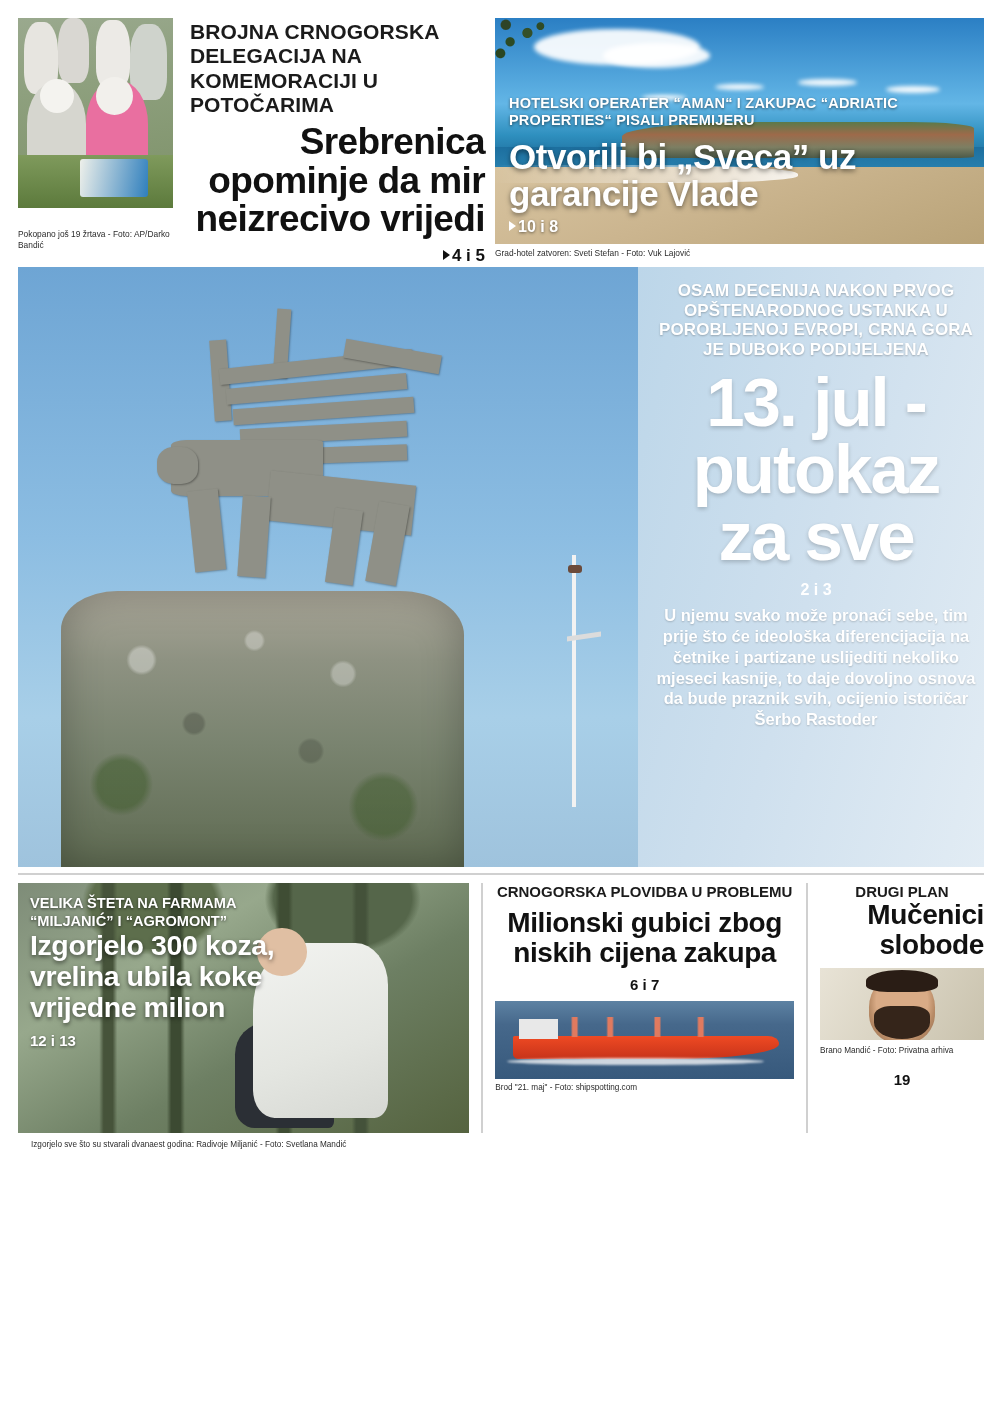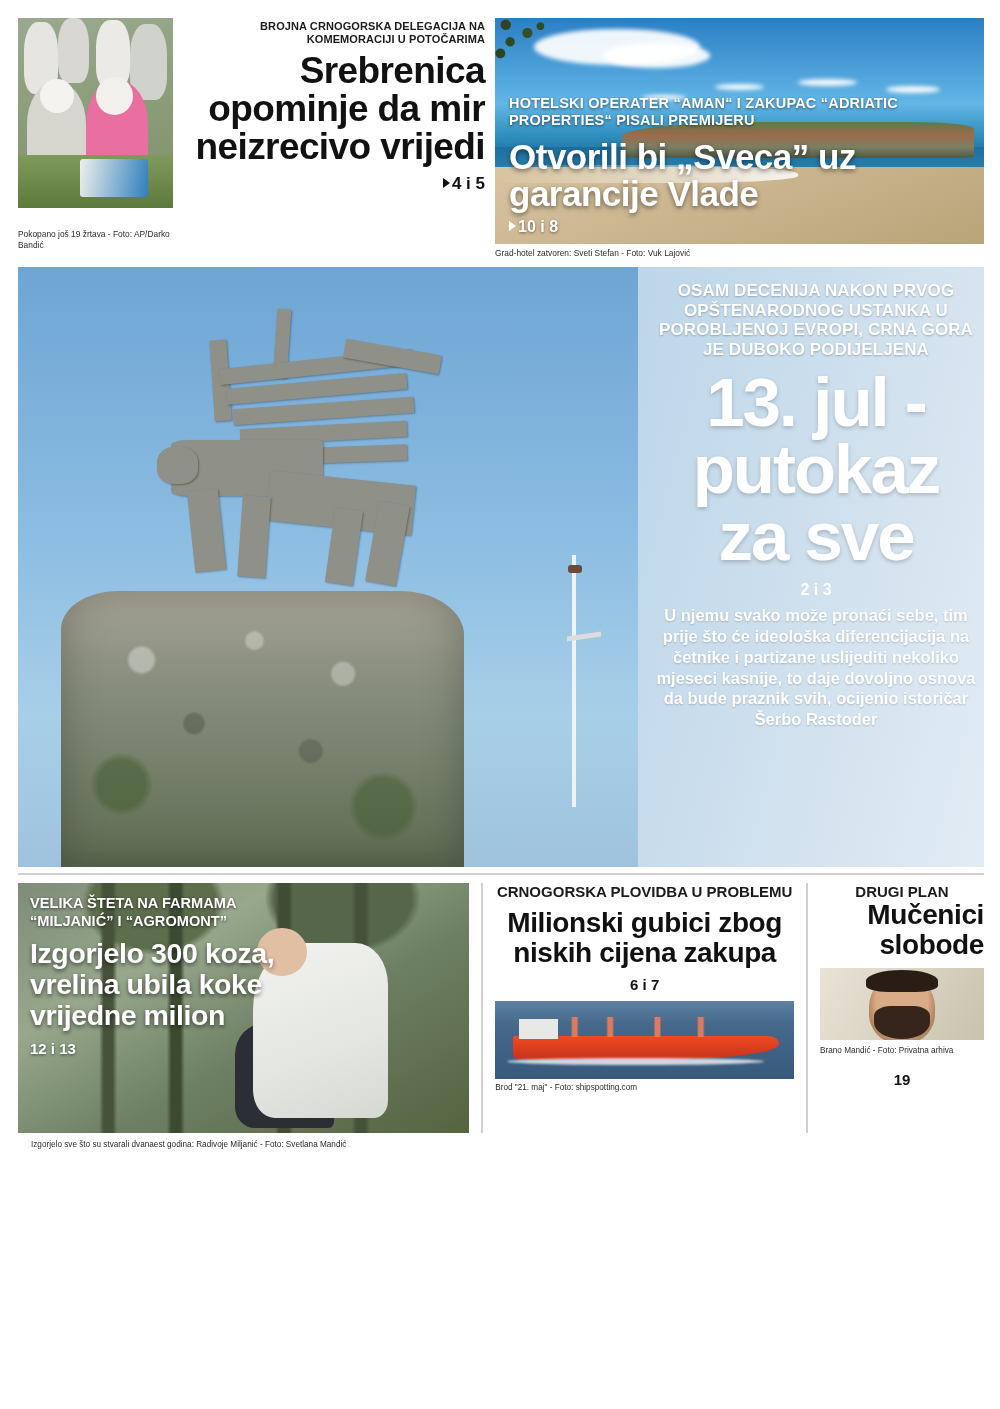--- a/index.html
+++ b/index.html
@@ -27,22 +27,22 @@
     flex: 0 0 155px;
     position: relative; overflow: hidden;
     background: linear-gradient(170deg,#9aa98e 0%, #8ea07e 35%, #7d9168 100%);
   }
   .sp-person { position: absolute; border-radius: 40% 40% 30% 30%; }
   .sp-grass { position:absolute; left:0; bottom:0; width:100%; height:28%;
       background: linear-gradient(0deg,#5c7a3c,#7f9a5c); }
 
   .tl-text { flex: 1; min-width: 0; padding-top: 2px; }
   .kicker-dark {
-    font-size: 11px; font-weight: bold; color: #1b1b1b;
-    line-height: 1.16; letter-spacing: 0.1px; text-align: right;
+    font-size: 21px; font-weight: bold; color: #1b1b1b;
+    line-height: 1.16; letter-spacing: 0.1px; text-align: left;
     text-transform: uppercase;
   }
   .headline-dark {
     font-size: 37px; font-weight: bold; color: #111;
     line-height: 1.03; text-align: right; margin-top: 6px;
     letter-spacing: -0.6px;
   }
   .pageref-dark {
     text-align: right; font-size: 17px; font-weight: bold;
     color: #111; margin-top: 8px;
@@ -242,21 +242,21 @@
      background: #2b2f35; border-radius: 30% 10% 6% 20%; }
   .bl-head { position:absolute; left:53%; top:18%; width: 11%; height: 19%;
      background: #e0bfa3; border-radius: 50%; }
   .bl-overlay { position: absolute; left: 0; top: 0; width: 300px; padding: 12px 8px 0 12px; }
   .bl-kicker {
     font-size: 14.6px; font-weight: bold; color: #fff; line-height: 1.2;
     text-transform: uppercase; text-shadow: 0 1px 3px rgba(0,0,0,0.6);
   }
   .bl-head-txt {
     font-size: 28.5px; font-weight: bold; color: #fff; line-height: 1.08;
-    margin-top: 8px; letter-spacing: -0.4px; text-shadow: 0 2px 4px rgba(0,0,0,0.55);
+    letter-spacing: -0.4px; text-shadow: 0 2px 4px rgba(0,0,0,0.55);
   }
   .bl-pageref { font-size: 15px; font-weight: bold; color:#fff; margin-top: 10px;
                 text-shadow: 0 1px 3px rgba(0,0,0,0.55); }
   .cap-bl { position:absolute; left: 13px; bottom: -16px; font-size: 8.2px; color:#2b2b2b; }
 
   .vdiv { width: 2px; background: #d0d0d0; margin: 0 12px; }
 
   .bm { width: 310px; position: relative; }
   .bm-kicker {
     font-size: 15px; font-weight: bold; color: #1b1b1b; line-height: 1.2;

